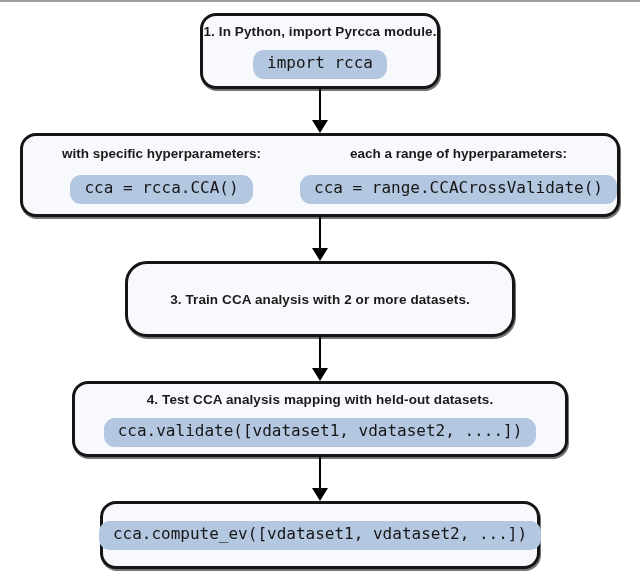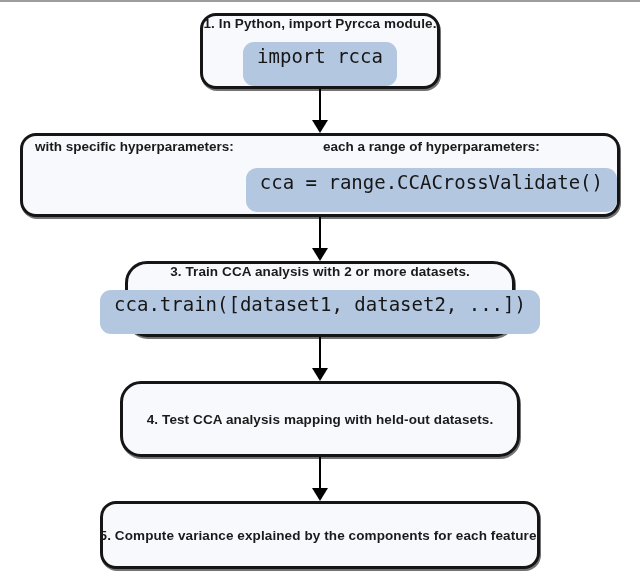--- a/index.html
+++ b/index.html
@@ -39,37 +39,37 @@
     display: flex;
     flex-direction: column;
     align-items: center;
     justify-content: center;
     gap: 11px;
     box-shadow: 1px 2px 0 rgba(0,0,0,0.55);
   }
   .box-1 { width: 240px; height: 76px; }
   .box-2 { width: 600px; height: 84px; gap: 6px; }
   .box-3 { width: 390px; height: 76px; border-radius: 22px; }
-  .box-4 { width: 400px; height: 76px; border-radius: 21px; }
+  .box-4 { width: 496px; height: 76px; }
   .box-5 { width: 440px; height: 68px; gap: 9px; }
   .step-title {
     font-size: 13.5px;
     font-weight: bold;
     color: #1a1a1a;
     text-align: center;
     letter-spacing: 0.1px;
     white-space: nowrap;
   }
   .code-pill {
     background: #b4c7e1;
     color: #161616;
     font-family: "DejaVu Sans Mono", "Liberation Mono", monospace;
-    font-size: 19px;
+    font-size: 16px;
     line-height: 1;
-    padding: 5px 14px 20px 14px;
+    padding: 5px 14px 8px 14px;
     border-radius: 11px;
     white-space: nowrap;
   }
   .variants-row {
     width: 100%;
     display: flex;
     flex-direction: row;
   }
   .variant-col {
     flex: 1 1 50%;
@@ -119,50 +119,51 @@
 
     <div class="arrow">
       <div class="shaft"></div>
       <div class="head"></div>
     </div>
 
     <div class="step-box box-2">
       <div class="variants-row">
         <div class="variant-col">
           <div class="variant-label">with specific hyperparameters:</div>
+          <div class="code-pill">cca = rcca.CCA()</div>
         </div>
         <div class="variant-col">
           <div class="variant-label">each a range of hyperparameters:</div>
           <div class="code-pill">cca = range.CCACrossValidate()</div>
         </div>
       </div>
     </div>
 
     <div class="arrow">
       <div class="shaft"></div>
       <div class="head"></div>
     </div>
 
     <div class="step-box box-3">
       <div class="step-title">3. Train CCA analysis with 2 or more datasets.</div>
-      <div class="code-pill">cca.train([dataset1, dataset2, ...])</div>
     </div>
 
     <div class="arrow">
       <div class="shaft"></div>
       <div class="head"></div>
     </div>
 
     <div class="step-box box-4">
       <div class="step-title">4. Test CCA analysis mapping with held-out datasets.</div>
+      <div class="code-pill">cca.validate([vdataset1, vdataset2, ....])</div>
     </div>
 
     <div class="arrow">
       <div class="shaft"></div>
       <div class="head"></div>
     </div>
 
     <div class="step-box box-5">
-      <div class="step-title">5. Compute variance explained by the components for each feature.</div>
+      <div class="code-pill">cca.compute_ev([vdataset1, vdataset2, ...])</div>
     </div>
 
   </div>
 </div>
 
 </body></html>

